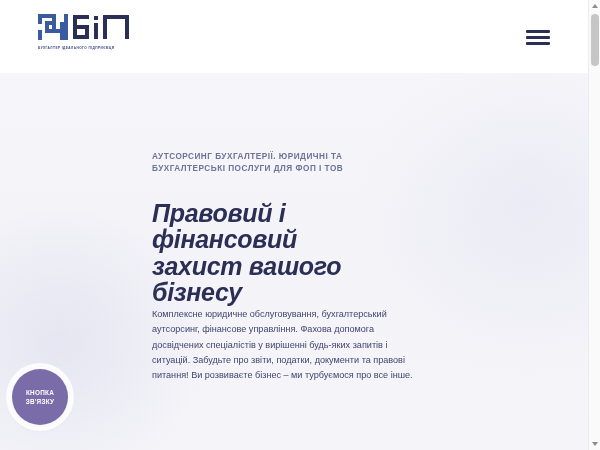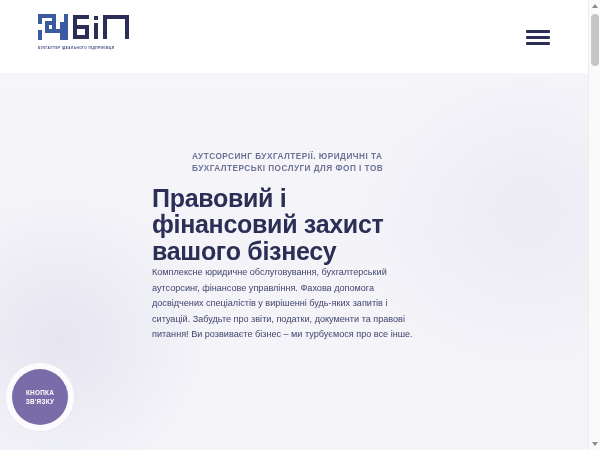--- a/index.html
+++ b/index.html
@@ -112,30 +112,30 @@
     z-index:2;
   }
   .eyebrow {
     font-size:8.2px;
     line-height:12.4px;
     letter-spacing:0.5px;
     color:#6d7296;
     font-weight:600;
     text-transform:uppercase;
     max-width:240px;
-    margin-left:40px;
   }
   .hero-title {
-    margin-top:9px;
+    margin-top:24px;
     font-size:25px;
     line-height:26.5px;
     font-weight:700;
     letter-spacing:-0.3px;
     color:#2b2e55;
     max-width:235px;
+    font-style:italic;
   }
   .hero-text {
     margin-top:1px;
     font-size:9.1px;
     line-height:15.4px;
     color:#41456e;
     max-width:272px;
   }
 
   

